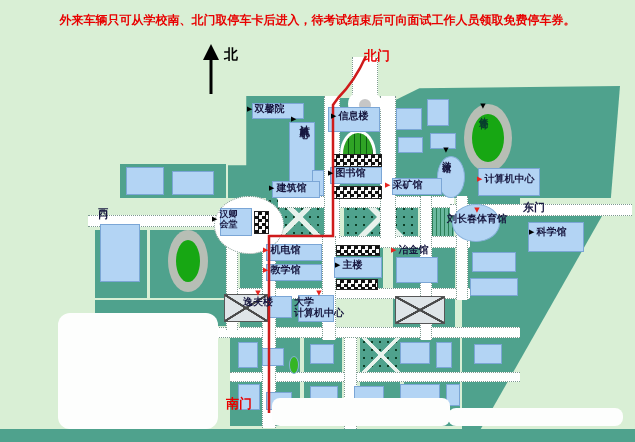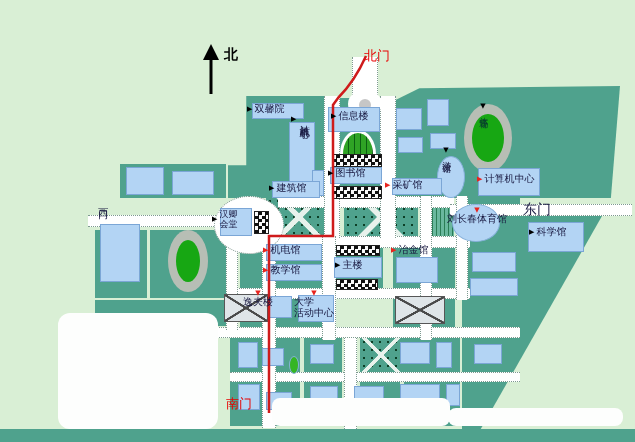--- a/index.html
+++ b/index.html
@@ -32,31 +32,32 @@
   .ring{background:#b7beb5;border-radius:50%;z-index:4}
   .field{position:absolute;background:#17a713;border-radius:50%}
   .ell{border-radius:50%;border:1px solid #86b0da;z-index:4}
   .checker{z-index:5;background:repeating-conic-gradient(#101010 0 25%,#fafafa 0 50%) 0 0/7px 7px;
            border:1px solid #222}
   .bldg{background:#b3d4f4;border:1px solid #7ba6d6;z-index:5}
   .dome{z-index:5;background:#2fa325;border:3px solid #fff;border-bottom:none;
         border-radius:50% 50% 0 0/100% 100% 0 0;
         background-image:repeating-linear-gradient(90deg,transparent 0 5px,#0b5e12 5px 6px)}
   #route-svg{position:absolute;left:0;top:0;z-index:20;pointer-events:none}
-  .lbl{display:flex;align-items:center;gap:2px;font-weight:normal;color:#17173f;
+  .lbl{display:flex;align-items:center;gap:2px;font-weight:bold;color:#17173f;
        white-space:pre-line;line-height:1.08;z-index:30}
   .lbl.col{flex-direction:column;gap:0;align-items:center}
   .lbl .mk{font-size:7px;line-height:1}
   .lbl.v .tx{writing-mode:vertical-rl;letter-spacing:1px}
   .lbl.gate{color:#e80000}
 </style>
 </head>
 <body>
 
 <div class="stage" id="map">
+  <div class="notice">外来车辆只可从学校南、北门取停车卡后进入，待考试结束后可向面试工作人员领取免费停车券。</div>
   <div class="north">
     <svg width="26" height="52">
       <polygon points="13,0 5,16 21,16" fill="#000"></polygon>
       <line x1="13" y1="14" x2="13" y2="50" stroke="#000" stroke-width="3"></line>
     </svg>
     <b>北</b>
   </div>
   <svg id="route-svg" width="635" height="442">
     <path id="route-path" fill="none" stroke-width="2.5" d="M 366 56 C 358 74 350 86 338 98 L 333 105 L 333 236 L 269 236 L 269 413" stroke="#cf1b1b"></path>
   </svg>
@@ -160,34 +161,34 @@
     <div class="bldg" style="left: 310px; top: 386px; width: 28px; height: 20px;"></div>
     <div class="bldg" style="left: 354px; top: 386px; width: 30px; height: 20px;"></div>
     <div class="bldg" style="left: 400px; top: 384px; width: 40px; height: 16px;"></div>
     <div class="bldg" style="left: 446px; top: 384px; width: 14px; height: 22px;"></div>
     <div class="bldg" style="left: 300px; top: 412px; width: 26px; height: 12px;"></div>
     <div class="bldg" style="left: 334px; top: 408px; width: 24px; height: 14px;"></div>
     <div class="bldg" style="left: 220px; top: 208px; width: 32px; height: 28px;"></div>
     <div class="lbl gate" style="left: 364px; top: 49px; font-size: 13px;"><span class="tx">北门</span></div>
     <div class="lbl gate" style="left: 226px; top: 397px; font-size: 13px;"><span class="tx">南门</span></div>
     <div class="lbl v" style="left: 97px; top: 200px; font-size: 10px;"><span class="tx">西门</span></div>
-    <div class="lbl" style="left: 523px; top: 202px; font-size: 14px;"><span class="tx">东门</span></div>
+    <div class="lbl" style="left: 523px; top: 202px; font-size: 11px;"><span class="tx">东门</span></div>
     <div class="lbl" style="left: 247px; top: 104px; font-size: 10px;"><span class="mk" style="color: rgb(0, 0, 0);">▶</span><span class="tx">双馨院</span></div>
     <div class="lbl v" style="left: 291px; top: 116px; font-size: 10px;"><span class="mk" style="color: rgb(0, 0, 0);">▶</span><span class="tx">计算机中心</span></div>
     <div class="lbl" style="left: 331px; top: 111px; font-size: 10px;"><span class="mk" style="color: rgb(0, 0, 0);">▶</span><span class="tx">信息楼</span></div>
     <div class="lbl" style="left: 328px; top: 168px; font-size: 10px;"><span class="mk" style="color: rgb(0, 0, 0);">▶</span><span class="tx">图书馆</span></div>
     <div class="lbl" style="left: 269px; top: 183px; font-size: 10px;"><span class="mk" style="color: rgb(0, 0, 0);">▶</span><span class="tx">建筑馆</span></div>
     <div class="lbl" style="left: 212px; top: 210px; font-size: 9px;"><span class="mk" style="color: rgb(0, 0, 0);">▶</span><span class="tx">汉卿
 会堂</span></div>
     <div class="lbl" style="left: 385px; top: 180px; font-size: 10px;"><span class="mk" style="color: rgb(232, 37, 31);">▶</span><span class="tx">采矿馆</span></div>
     <div class="lbl v col" style="left: 478px; top: 103px; font-size: 9px; color: rgb(8, 63, 46);"><span class="mk" style="color: rgb(0, 0, 0);">▼</span><span class="tx">体育场</span></div>
     <div class="lbl v col" style="left: 441px; top: 147px; font-size: 9px;"><span class="mk" style="color: rgb(0, 0, 0);">▼</span><span class="tx">游泳馆</span></div>
     <div class="lbl" style="left: 477px; top: 174px; font-size: 10px;"><span class="mk" style="color: rgb(232, 37, 31);">▶</span><span class="tx">计算机中心</span></div>
     <div class="lbl col" style="left: 447px; top: 207px; font-size: 10px;"><span class="mk" style="color: rgb(232, 37, 31);">▼</span><span class="tx">刘长春体育馆</span></div>
     <div class="lbl" style="left: 529px; top: 227px; font-size: 10px;"><span class="mk" style="color: rgb(0, 0, 0);">▶</span><span class="tx">科学馆</span></div>
     <div class="lbl" style="left: 263px; top: 245px; font-size: 10px;"><span class="mk" style="color: rgb(232, 37, 31);">▶</span><span class="tx">机电馆</span></div>
     <div class="lbl" style="left: 263px; top: 265px; font-size: 10px;"><span class="mk" style="color: rgb(232, 37, 31);">▶</span><span class="tx">教学馆</span></div>
     <div class="lbl" style="left: 335px; top: 260px; font-size: 10px;"><span class="mk" style="color: rgb(0, 0, 0);">▶</span><span class="tx">主楼</span></div>
     <div class="lbl" style="left: 391px; top: 245px; font-size: 10px;"><span class="mk" style="color: rgb(232, 37, 31);">▶</span><span class="tx">冶金馆</span></div>
     <div class="lbl col" style="left: 243px; top: 290px; font-size: 10px;"><span class="mk" style="color: rgb(232, 37, 31);">▼</span><span class="tx">逸夫楼</span></div>
     <div class="lbl col" style="left: 294px; top: 290px; font-size: 10px;"><span class="mk" style="color: rgb(232, 37, 31);">▼</span><span class="tx">大学
-活动中心</span></div>
+计算机中心</span></div>
   </div>
 
 </body></html>

